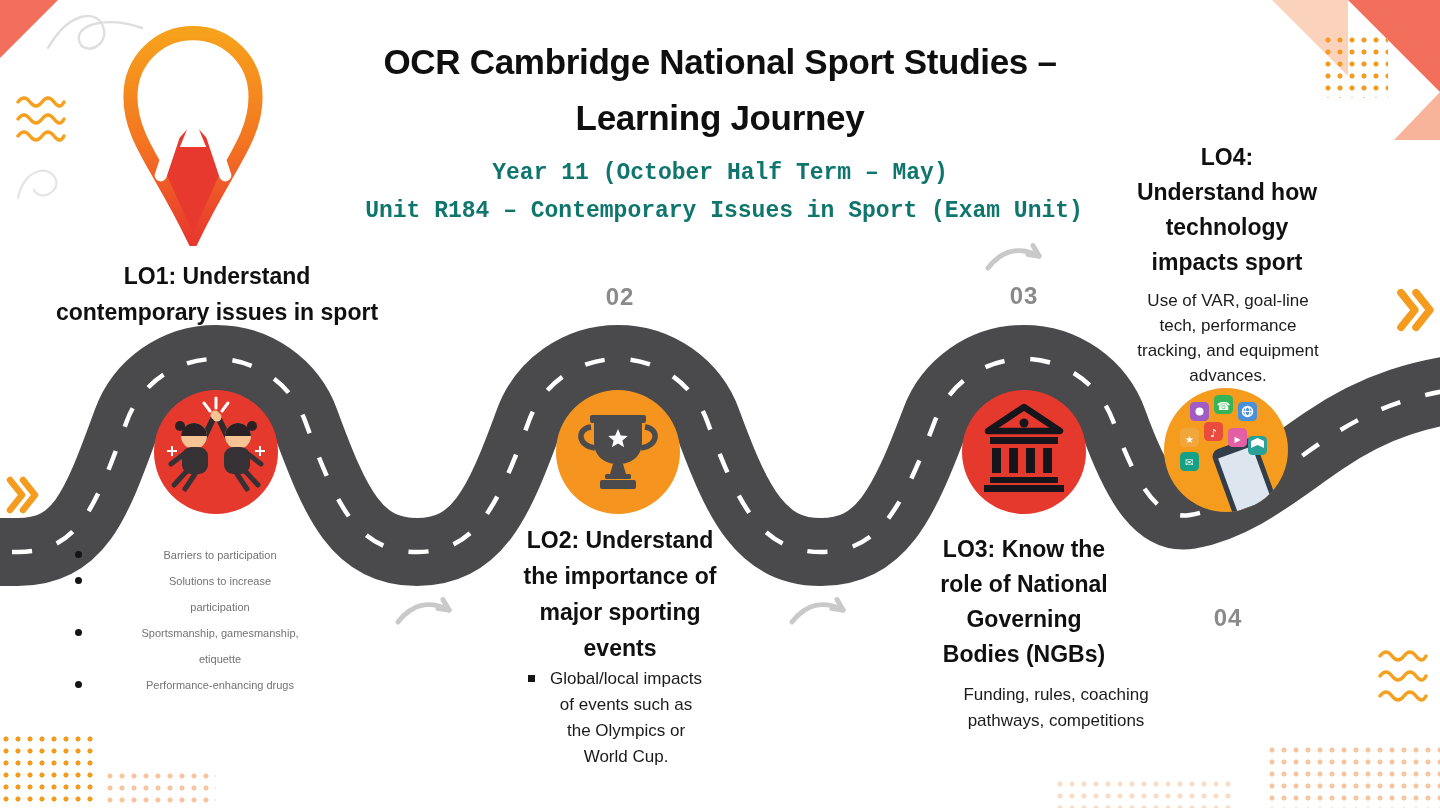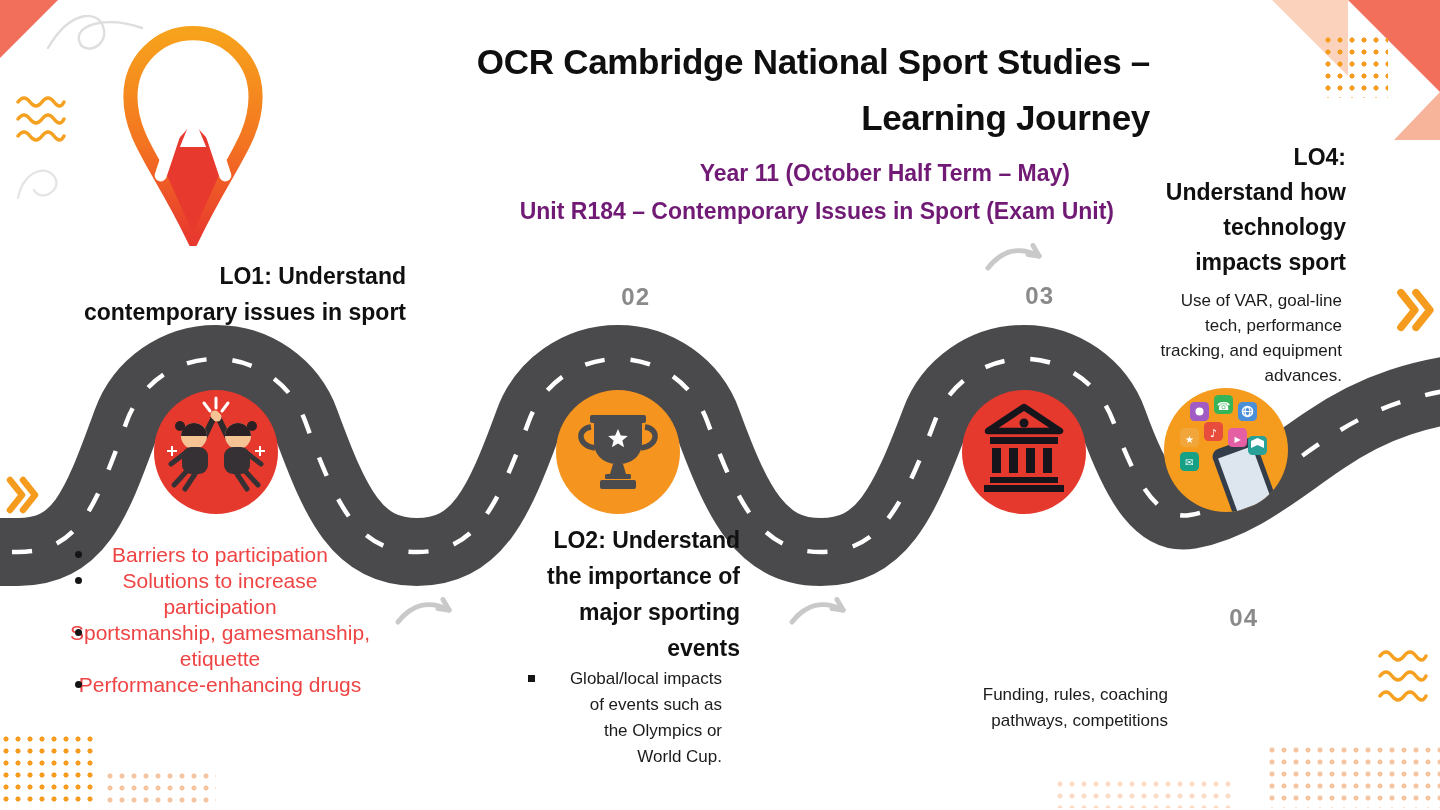--- a/index.html
+++ b/index.html
@@ -2,33 +2,33 @@
 <html><head>
 <meta charset="utf-8">
 <style>
   html,body{margin:0;padding:0;background:#ffffff;}
   .canvas{
     position:relative;width:1440px;height:810px;overflow:hidden;background:#fff;
     font-family:"Liberation Sans","DejaVu Sans",sans-serif;color:#141414;
   }
   .abs{position:absolute;}
   .pre{white-space:pre-line;}
-  .center{text-align:right;}
+  .center{text-align:center;}
 
   
   .main-title{font-size:35px;font-weight:700;line-height:56px;letter-spacing:-0.3px;color:#0f0f0f;}
-  .sub-title{font-size:23px;font-weight:700;line-height:39px;color:#701a75;}
+  .sub-title{font-size:23px;font-weight:700;line-height:39px;color:#0f766e;font-family:Liberation Mono, monospace;}
   .lo-heading{font-size:23px;font-weight:700;line-height:36px;color:#101010;}
   .lo-heading.tight{line-height:35px;}
   .body-text{font-size:17px;line-height:26px;color:#1b1b1b;}
   .step-number{font-size:24px;font-weight:700;color:#8a8a8a;letter-spacing:1px;}
 
   
   .topic-list{list-style:none;margin:2px 0 0 0;padding:0;}
-  .topic-list li{position:relative;text-align:center;font-size:21px;line-height:26px;color:#ef4444;}
+  .topic-list li{position:relative;text-align:center;font-size:11px;line-height:26px;color:#737373;}
   .topic-list li::before{
     content:"";position:absolute;left:30px;top:9px;width:7px;height:7px;border-radius:50%;background:#151515;
   }
   .sq-bullet{position:absolute;left:-2px;top:9px;width:7px;height:7px;background:#151515;}
 
   
   .milestone{position:absolute;width:124px;height:124px;border-radius:50%;overflow:hidden;z-index:3;}
   .milestone svg{display:block;width:100%;height:100%;}
 
   
@@ -260,20 +260,24 @@
         <rect x="30" y="58" width="9" height="25"></rect>
         <rect x="47" y="58" width="9" height="25"></rect>
         <rect x="64" y="58" width="9" height="25"></rect>
         <rect x="81" y="58" width="9" height="25"></rect>
         <rect x="28" y="87" width="68" height="6"></rect>
         <rect x="22" y="95" width="80" height="7"></rect>
       </g>
     </svg>
   </div>
 
+  <div class="abs z4 center lo-heading tight pre" style="left:922px;top:532px;width:204px;">LO3: Know the
+role of National
+Governing
+Bodies (NGBs)</div>
   <div class="abs z4 center body-text pre" style="left:944px;top:682px;width:224px;">Funding, rules, coaching
 pathways, competitions</div>
 
   <div class="abs z4 center lo-heading tight pre" style="left:1108px;top:140px;width:238px;">LO4:
 Understand how
 technology
 impacts sport</div>
   <div class="abs z4 center body-text pre" style="left:1114px;top:288px;width:228px;line-height:25px;">Use of VAR, goal-line
 tech, performance
 tracking, and equipment

